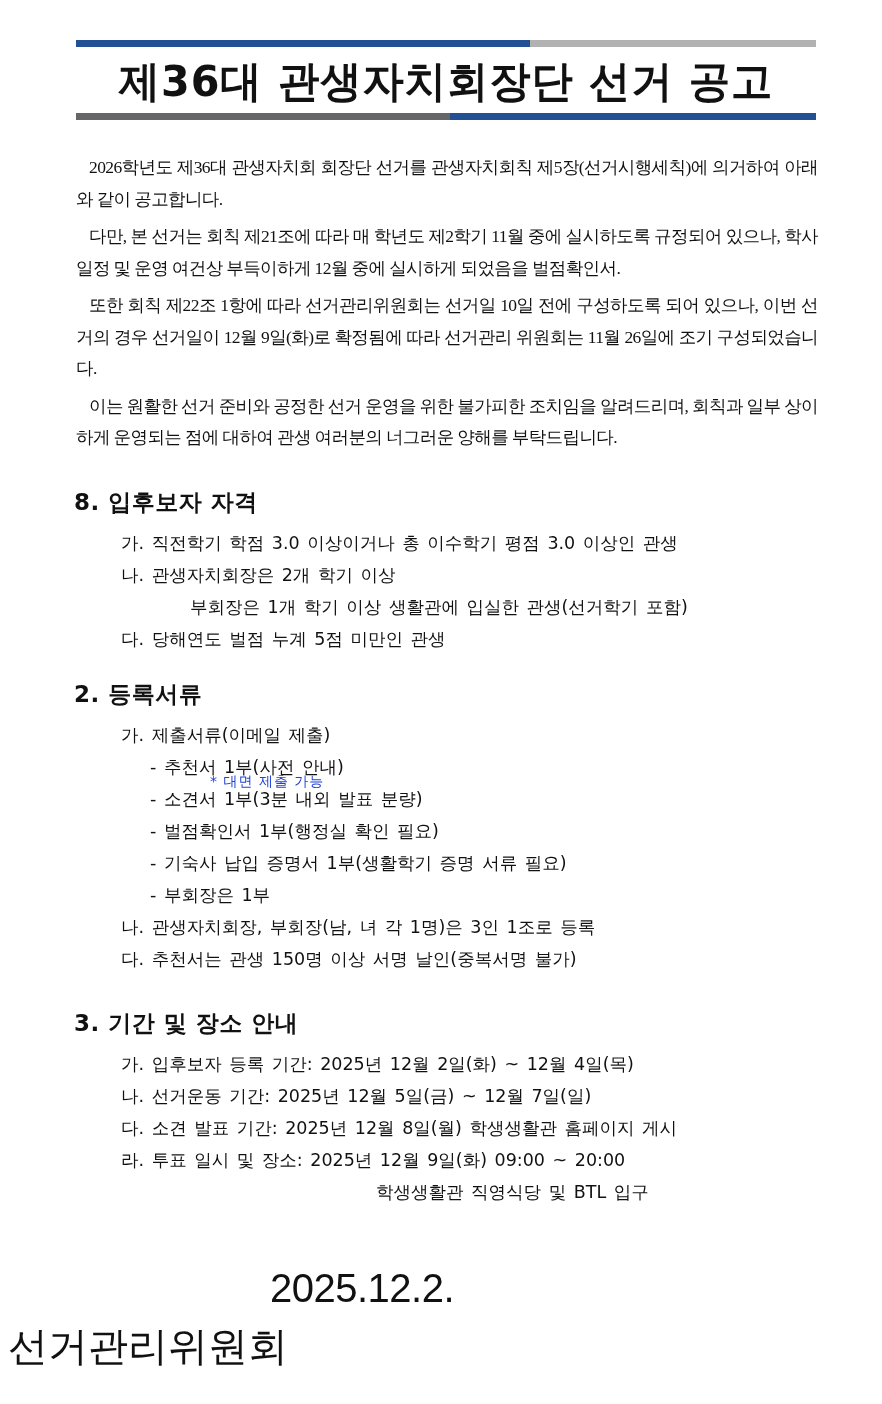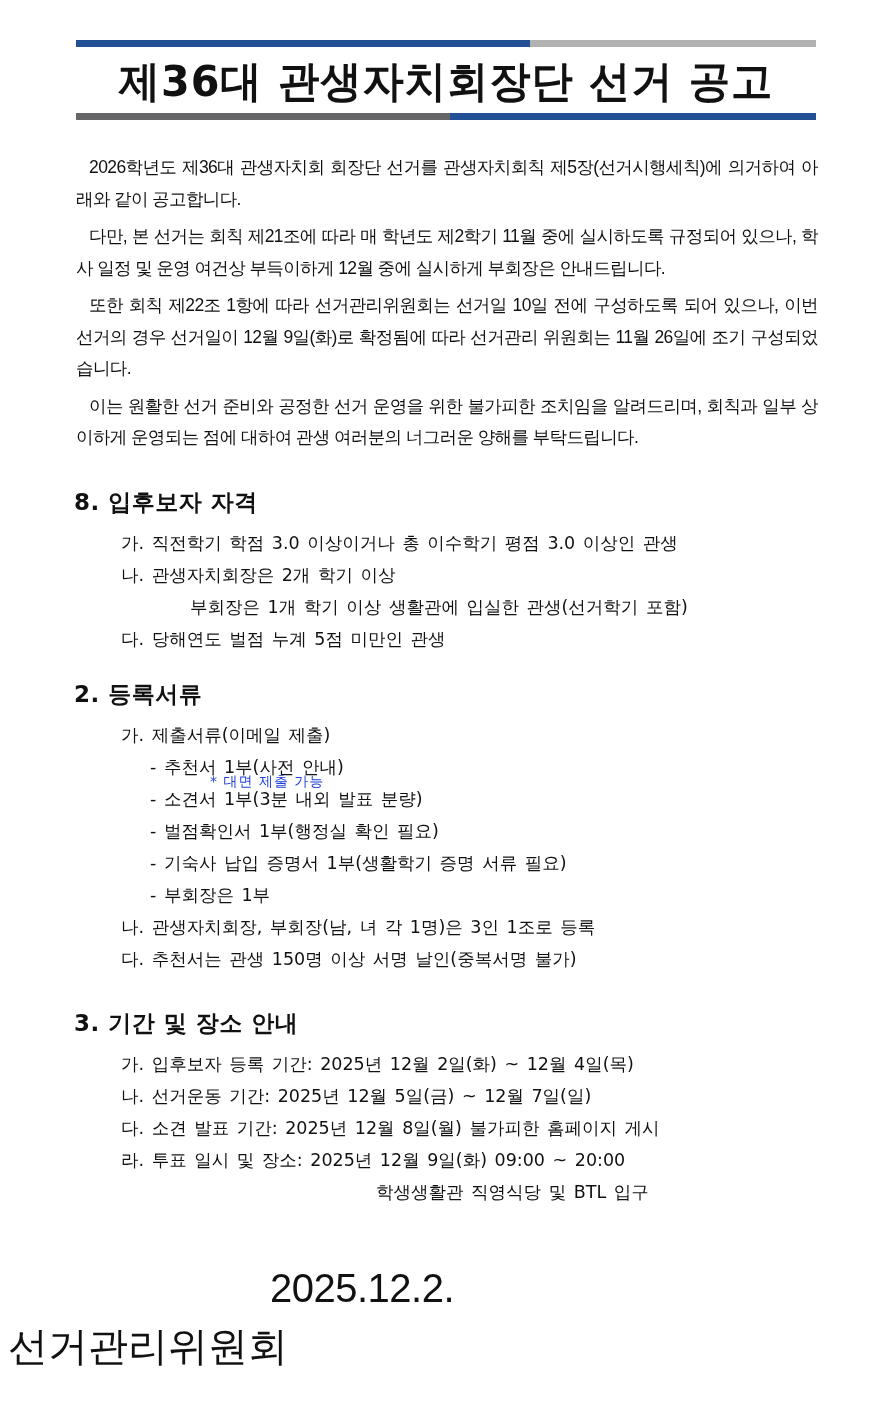--- a/index.html
+++ b/index.html
@@ -8,21 +8,21 @@
     font-family: "DejaVu Sans", "Liberation Sans", sans-serif; color: #111;
   }
   .bar { position: absolute; height: 7px; }
   .title {
     position: absolute; left: 76px; width: 740px; top: 52px; height: 58px;
     text-align: center; font-size: 43px; font-weight: bold; letter-spacing: 1px;
     line-height: 58px; color: #111; transform: scaleX(0.96);
   }
   .intro {
     position: absolute; left: 76px; width: 742px; top: 152px;
-    font-family: Liberation Sans, sans-serif;
+    font-family: Liberation Serif, serif;
     font-size: 17.5px; line-height: 31.5px; letter-spacing: -0.6px;
   }
   .intro p { margin: 0 0 6px 0; text-indent: 13px; text-align: justify; }
   .section { position: absolute; left: 74px; width: 760px; }
   .sec-title { font-size: 23px; font-weight: bold; line-height: 32px; letter-spacing: 0.5px; margin: 0; }
   .item { font-size: 17.5px; line-height: 32px; margin-left: 47px; white-space: nowrap; word-spacing: 2px; }
   .item.cont { margin-left: 116px; }
   .sub { font-size: 17.5px; line-height: 32px; margin-left: 76px; white-space: nowrap; word-spacing: 2px; }
   .note { font-size: 14px; color: #1f3fd6; line-height: 12px; margin-left: 136px; margin-top: -8px; margin-bottom: -4px; letter-spacing: 1px; }
   .footer-date {
@@ -41,21 +41,21 @@
 <div class="bar" style="left:76px; top:40px; width:454px; background:#234f95;"></div>
 <div class="bar" style="left:530px; top:40px; width:286px; background:#b2b2b2;"></div>
 
 <div class="title">제36대 관생자치회장단 선거 공고</div>
 
 <div class="bar" style="left:76px; top:113px; width:374px; background:#666669;"></div>
 <div class="bar" style="left:450px; top:113px; width:366px; background:#234f95;"></div>
 
 <div class="intro">
   <p>2026학년도 제36대 관생자치회 회장단 선거를 관생자치회칙 제5장(선거시행세칙)에 의거하여 아래와 같이 공고합니다.</p>
-  <p>다만, 본 선거는 회칙 제21조에 따라 매 학년도 제2학기 11월 중에 실시하도록 규정되어 있으나, 학사 일정 및 운영 여건상 부득이하게 12월 중에 실시하게 부회장은 안내드립니다.</p>
+  <p>다만, 본 선거는 회칙 제21조에 따라 매 학년도 제2학기 11월 중에 실시하도록 규정되어 있으나, 학사 일정 및 운영 여건상 부득이하게 12월 중에 실시하게 되었음을 벌점확인서.</p>
   <p>또한 회칙 제22조 1항에 따라 선거관리위원회는 선거일 10일 전에 구성하도록 되어 있으나, 이번 선거의 경우 선거일이 12월 9일(화)로 확정됨에 따라 선거관리 위원회는 11월 26일에 조기 구성되었습니다.</p>
   <p>이는 원활한 선거 준비와 공정한 선거 운영을 위한 불가피한 조치임을 알려드리며, 회칙과 일부 상이하게 운영되는 점에 대하여 관생 여러분의 너그러운 양해를 부탁드립니다.</p>
 </div>
 
 <div class="section" style="top:486px;">
   <h2 class="sec-title">8. 입후보자 자격</h2>
   <div style="height:9px"></div>
   <div class="item">가. 직전학기 학점 3.0 이상이거나 총 이수학기 평점 3.0 이상인 관생</div>
   <div class="item">나. 관생자치회장은 2개 학기 이상</div>
   <div class="item cont">부회장은 1개 학기 이상 생활관에 입실한 관생(선거학기 포함)</div>
@@ -74,19 +74,19 @@
   <div class="sub">- 부회장은 1부</div>
   <div class="item">나. 관생자치회장, 부회장(남, 녀 각 1명)은 3인 1조로 등록</div>
   <div class="item">다. 추천서는 관생 150명 이상 서명 날인(중복서명 불가)</div>
 </div>
 
 <div class="section" style="top:1007px;">
   <h2 class="sec-title">3. 기간 및 장소 안내</h2>
   <div style="height:9px"></div>
   <div class="item">가. 입후보자 등록 기간: 2025년 12월 2일(화) ~ 12월 4일(목)</div>
   <div class="item">나. 선거운동 기간: 2025년 12월 5일(금) ~ 12월 7일(일)</div>
-  <div class="item">다. 소견 발표 기간: 2025년 12월 8일(월) 불가피한 홈페이지 게시</div>
+  <div class="item">다. 소견 발표 기간: 2025년 12월 8일(월) 학생생활관 홈페이지 게시</div>
   <div class="item">라. 투표 일시 및 장소: 2025년 12월 9일(화) 09:00 ~ 20:00</div>
   <div class="item" style="margin-left:302px;">학생생활관 직영식당 및 BTL 입구</div>
 </div>
 
 <div class="footer-date">2025.12.2.</div>
 <div class="footer-org">선거관리위원회</div>
 
 </body></html>

